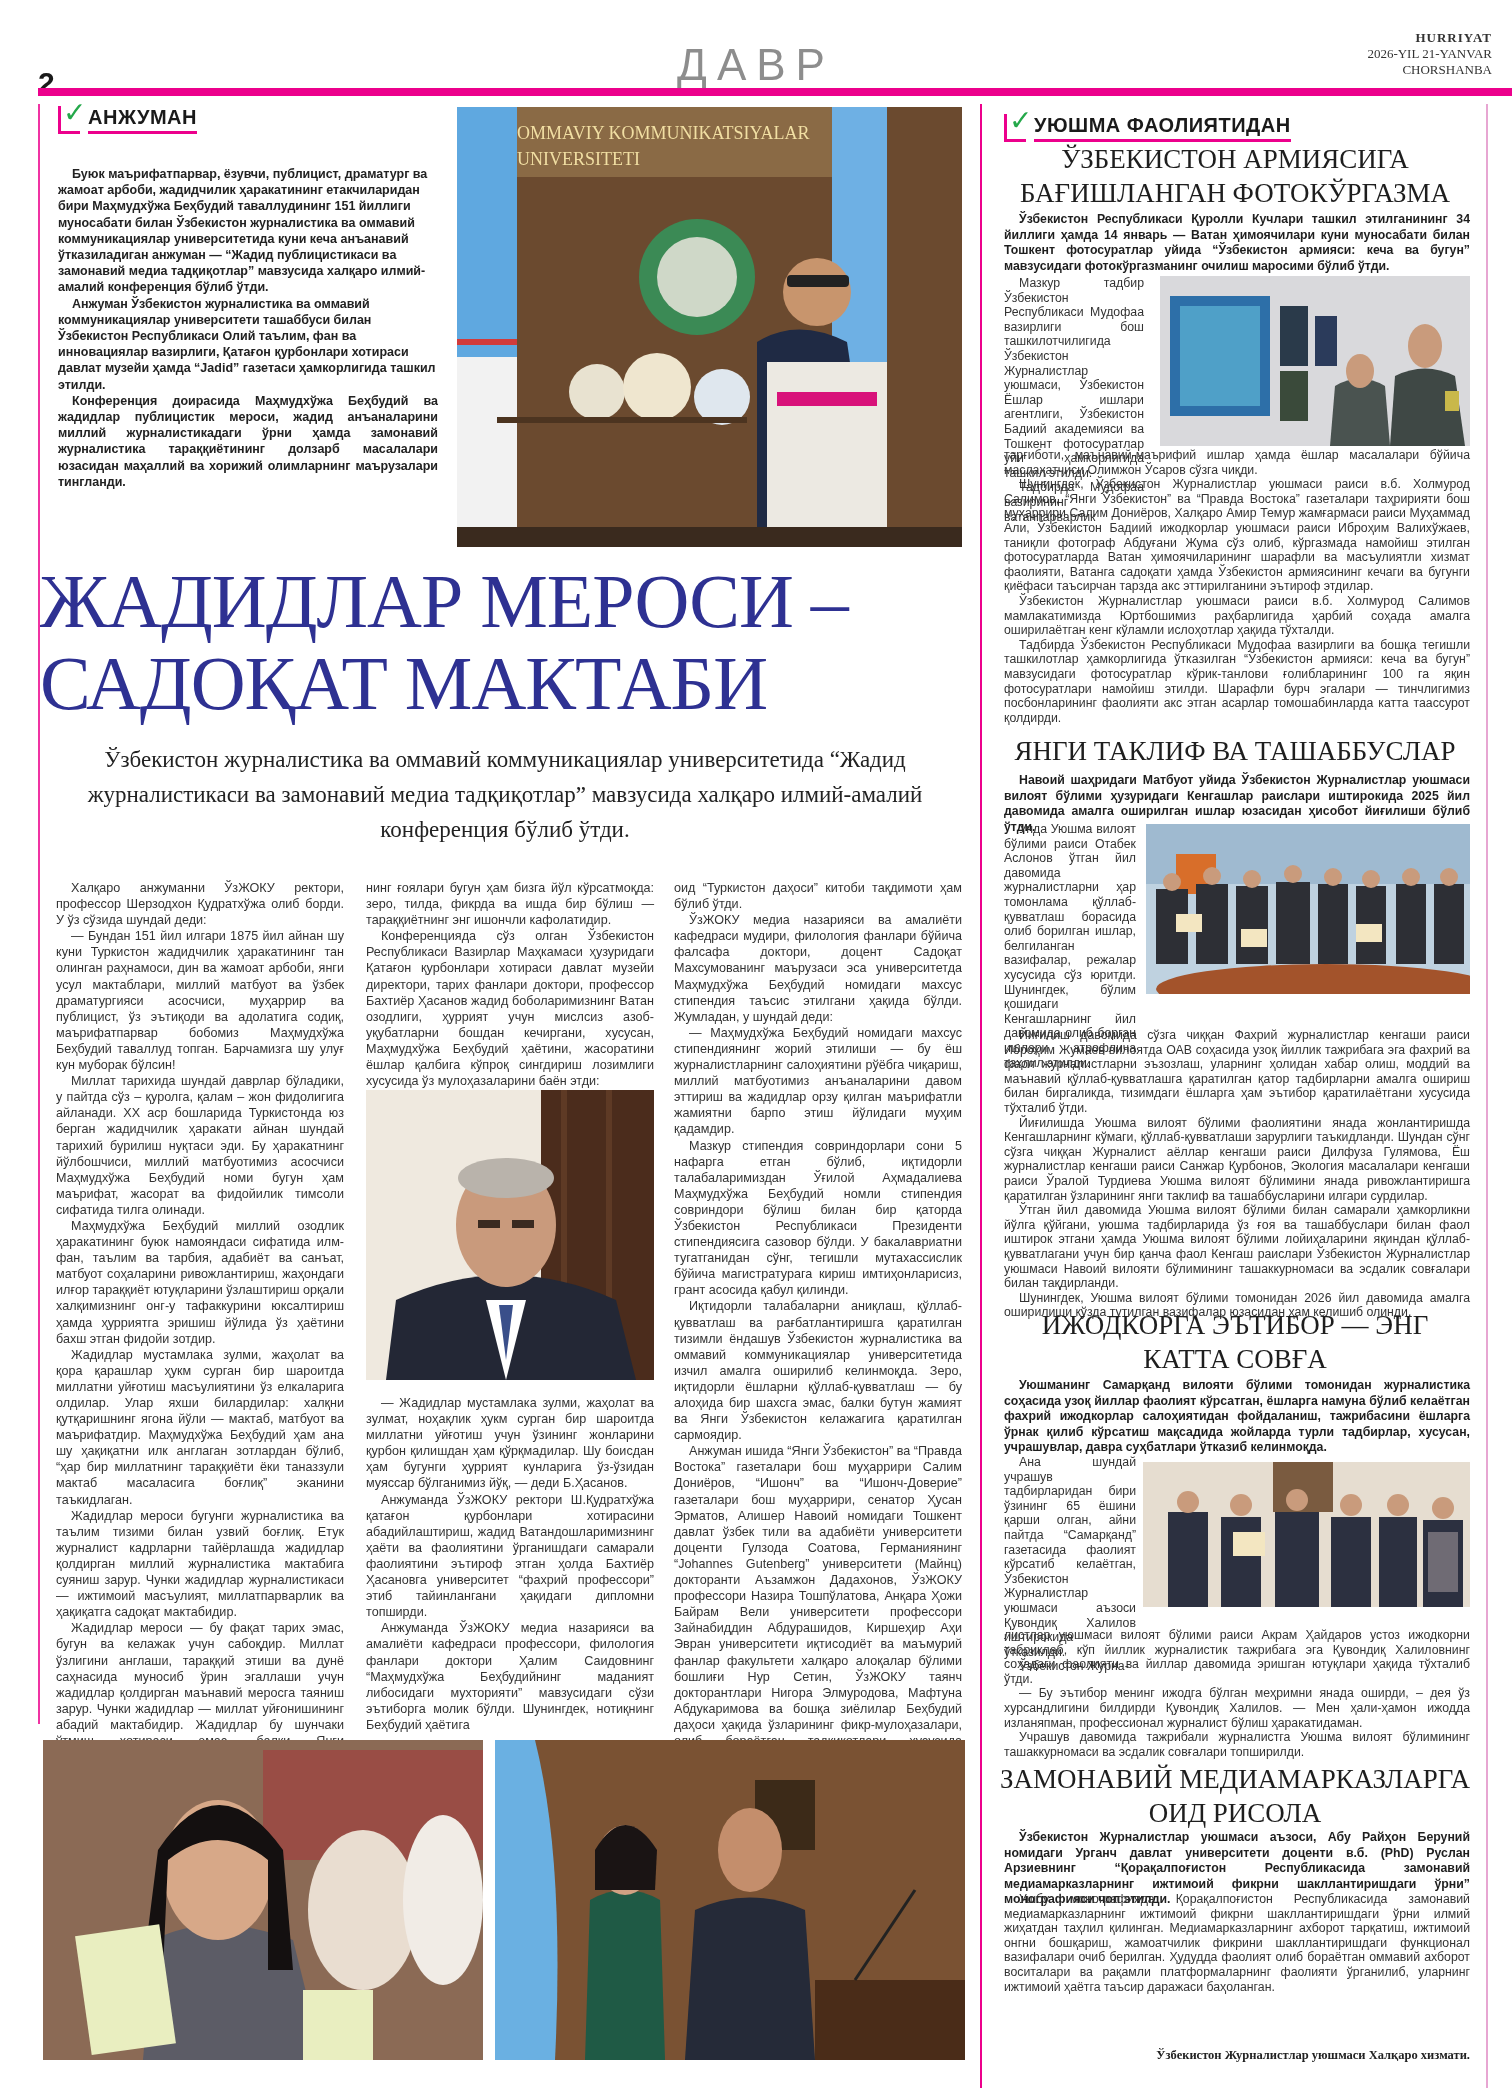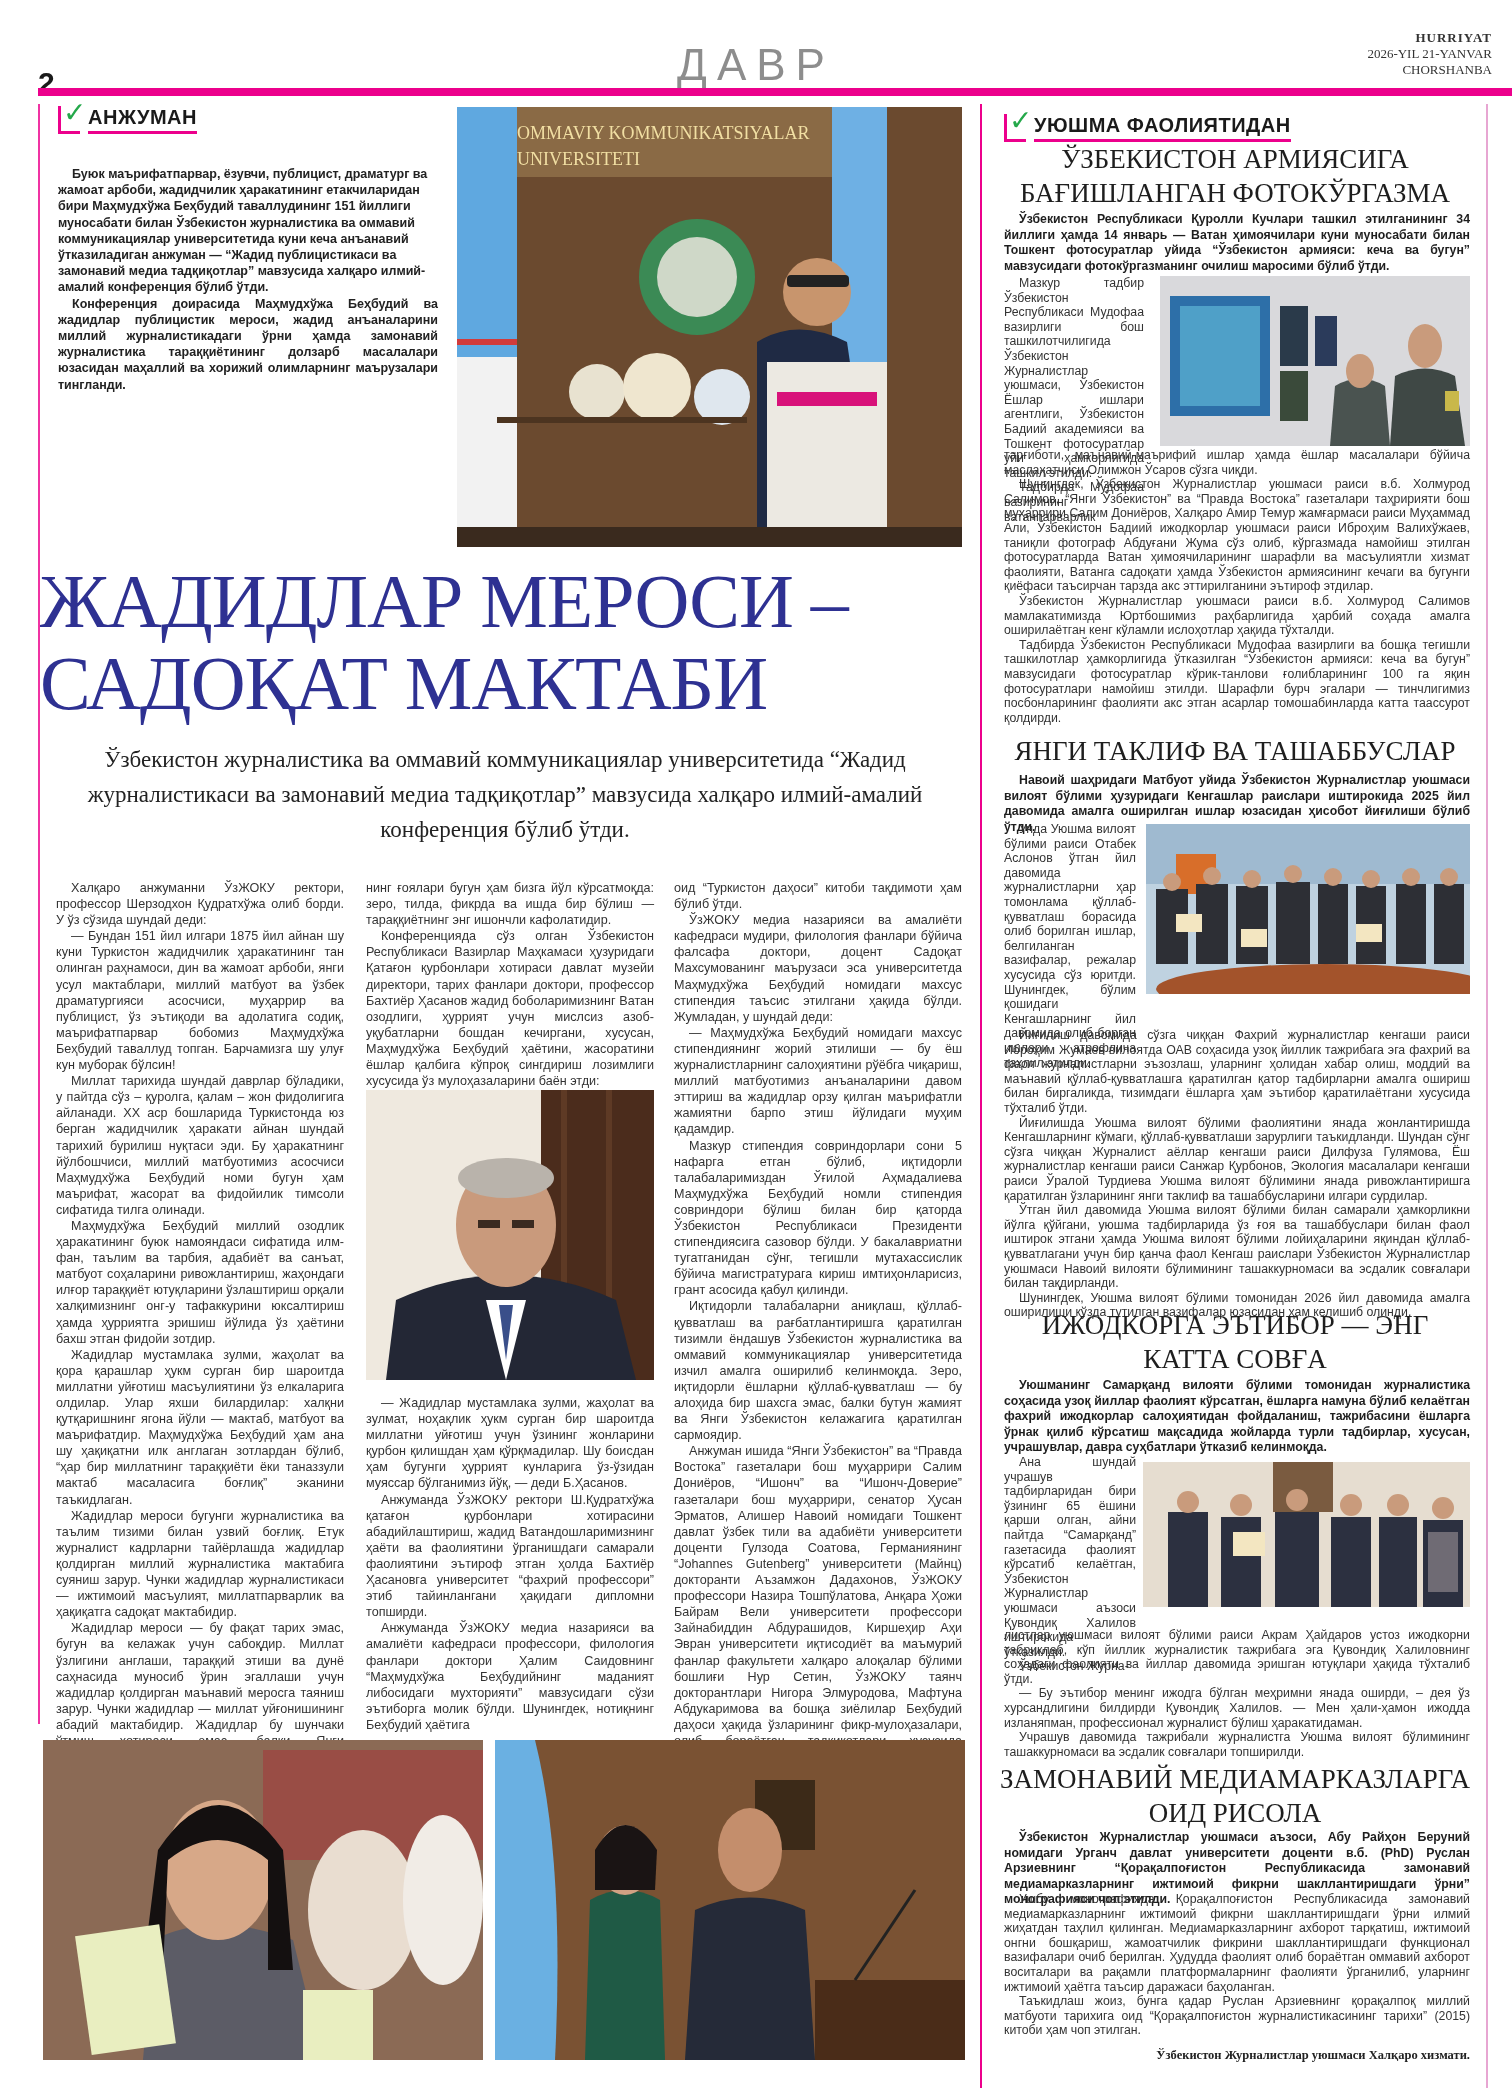--- a/index.html
+++ b/index.html
@@ -65,20 +65,21 @@
 <div class="frame-left"></div>
 <div class="frame-right"></div>
 
 <div class="rubric" style="left:58px; top:106px;">
   <span class="chk"></span>
   <span class="label">АНЖУМАН</span>
 </div>
 
 <div class="lead-left">
   <p>Буюк маърифатпарвар, ёзувчи, публицист, драматург ва жамоат арбоби, жадидчилик ҳаракатининг етакчиларидан бири Маҳмудхўжа Беҳбудий таваллудининг 151 йиллиги муносабати билан Ўзбекистон журналистика ва оммавий коммуникациялар университетида куни кеча анъанавий ўтказиладиган анжуман — “Жадид публицистикаси ва замонавий медиа тадқиқотлар” мавзусида халқаро илмий-амалий конференция бўлиб ўтди.</p>
+  <p>Анжуман Ўзбекистон журналистика ва оммавий коммуникациялар университети ташаббуси билан Ўзбекистон Республикаси Олий таълим, фан ва инновациялар вазирлиги, Қатағон қурбонлари хотираси давлат музейи ҳамда “Jadid” газетаси ҳамкорлигида ташкил этилди.</p>
   <p class="just">Конференция доирасида Маҳмудхўжа Беҳбудий ва жадидлар публицистик мероси, жадид анъаналарини миллий журналистикадаги ўрни ҳамда замонавий журналистика тараққиётининг долзарб масалалари юзасидан маҳаллий ва хорижий олимларнинг маърузалари тингланди.</p>
 </div>
 
 <div class="photo" style="left:457px; top:107px; width:505px; height:440px;">
   <svg viewBox="0 0 505 440" preserveAspectRatio="none">
     <rect width="505" height="440" fill="#6b4a2f"></rect>
     <rect x="50" y="0" width="345" height="70" fill="#8a6a45"></rect>
     <text x="60" y="32" font-family="Liberation Serif, serif" font-size="18" fill="#f1dfa3">OMMAVIY KOMMUNIKATSIYALAR</text>
     <text x="60" y="58" font-family="Liberation Serif, serif" font-size="18" fill="#f1dfa3">UNIVERSITETI</text>
     <rect x="0" y="0" width="60" height="440" fill="#5fa8e0"></rect>
@@ -299,15 +300,14 @@
   <p>— Бу эътибор менинг ижодга бўлган меҳримни янада оширди, – дея ўз хурсандлигини билдирди Қувондиқ Халилов. — Мен ҳали-ҳамон ижодда изланяпман, профессионал журналист бўлиш ҳаракатидаман.</p>
   <p>Учрашув давомида тажрибали журналистга Уюшма вилоят бўлимининг ташаккурномаси ва эсдалик совғалари топширилди.</p>
 </div>
 
 <div class="r-title" style="top:1762px;">ЗАМОНАВИЙ МЕДИАМАРКАЗЛАРГА ОИД РИСОЛА</div>
 <div class="r-lead" style="top:1830px;">
   <p>Ўзбекистон Журналистлар уюшмаси аъзоси, Абу Райҳон Беруний номидаги Урганч давлат университети доценти в.б. (PhD) Руслан Арзиевнинг “Қорақалпоғистон Республикасида замонавий медиамарказларнинг ижтимоий фикрни шакллантиришдаги ўрни” монографияси чоп этилди.</p>
 </div>
 <div class="r-body" style="top:1892px;">
   <p>Ушбу монографияда Қорақалпоғистон Республикасида замонавий медиамарказларнинг ижтимоий фикрни шакллантиришдаги ўрни илмий жиҳатдан таҳлил қилинган. Медиамарказларнинг ахборот тарқатиш, ижтимоий онгни бошқариш, жамоатчилик фикрини шакллантиришдаги функционал вазифалари очиб берилган. Ҳудудда фаолият олиб бораётган оммавий ахборот воситалари ва рақамли платформаларнинг фаолияти ўрганилиб, уларнинг ижтимоий ҳаётга таъсир даражаси баҳоланган.</p>
-  <p>Таъкидлаш жоиз, бунга қадар Руслан Арзиевнинг қорақалпоқ миллий матбуоти тарихига оид “Қорақалпоғистон журналистикасининг тарихи” (2015) китоби ҳам чоп этилган.</p>
 </div>
 <div class="r-sig" style="top:2048px;">Ўзбекистон Журналистлар уюшмаси Халқаро хизмати.</div>
 
 </body></html>

